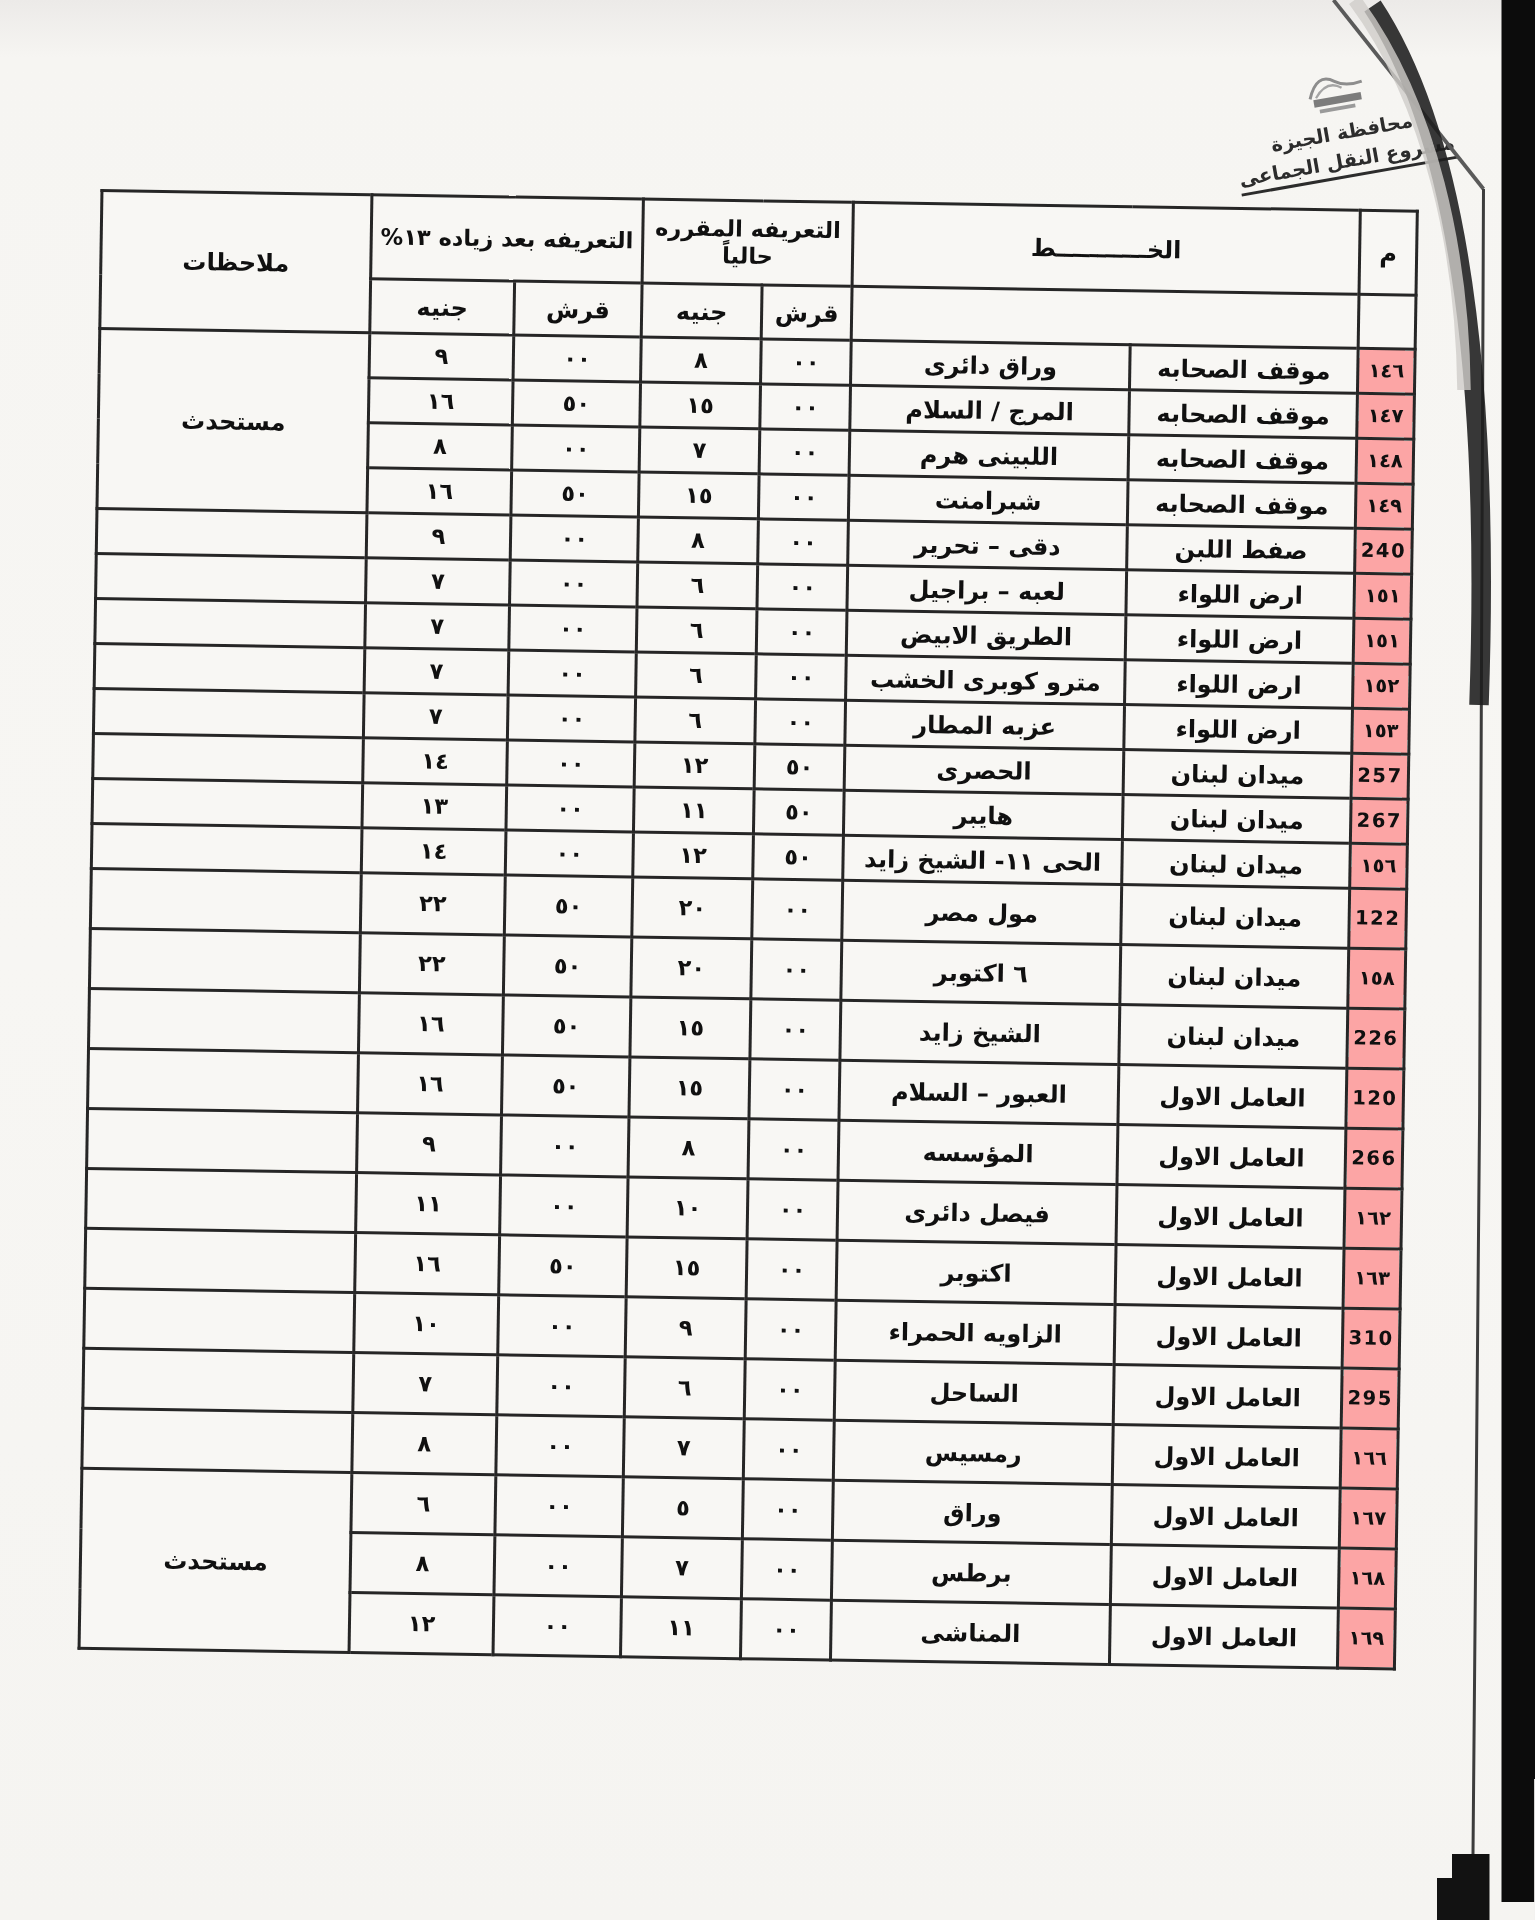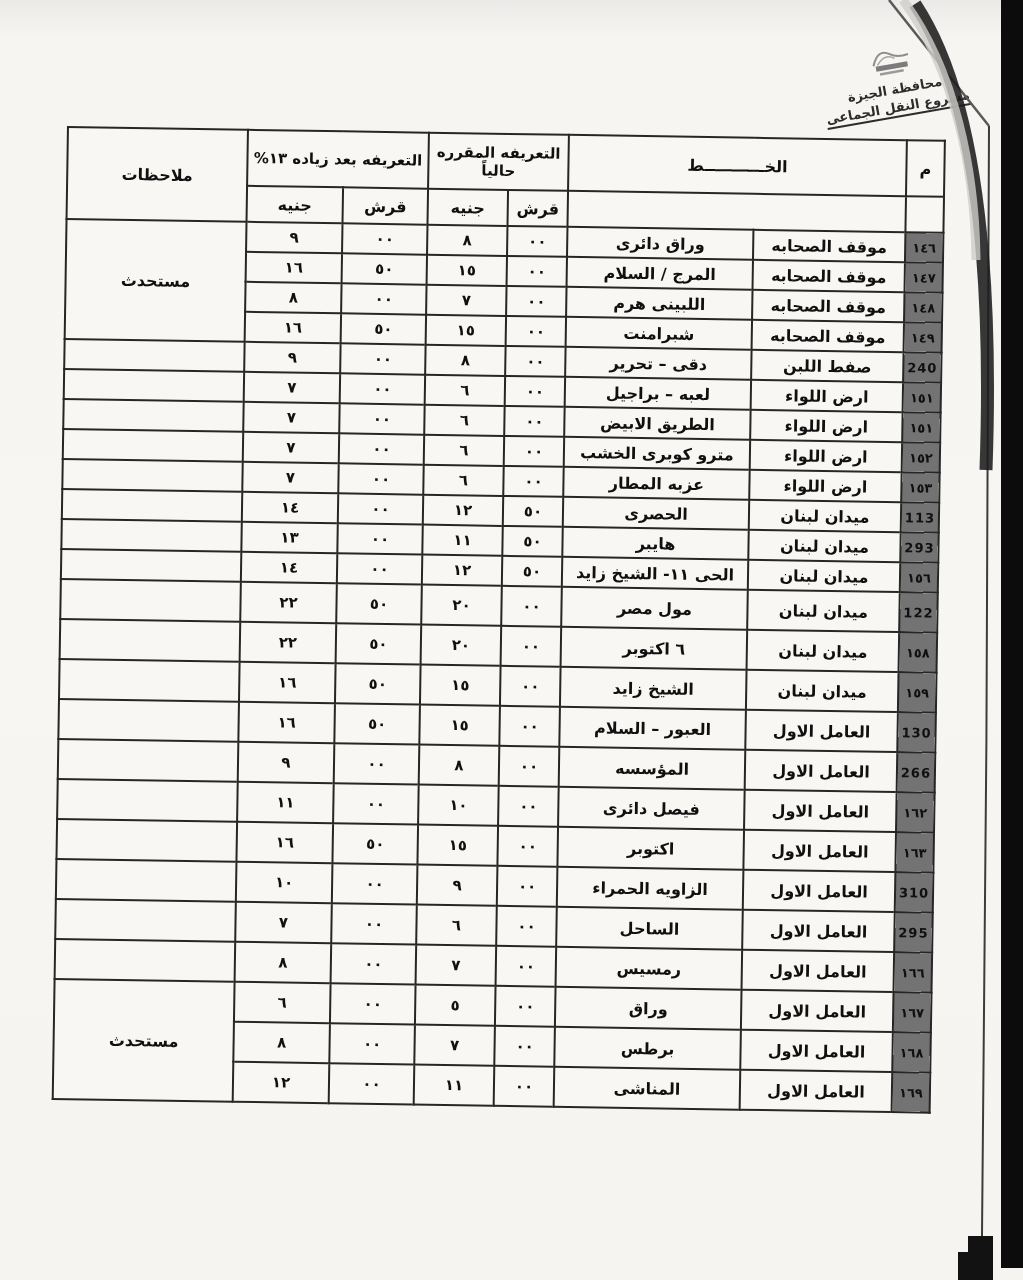--- a/index.html
+++ b/index.html
@@ -37,21 +37,21 @@
     color:#101010;font-weight:bold;padding:0 2px;
     overflow:hidden;
   }
   thead tr.h1{height:56px;}
   thead tr.h2{height:36px;}
   thead th{font-size:16px;}
   thead th.group-hdr{font-size:15px;}
   thead th.nowrap{white-space:nowrap;}
   tbody tr:nth-child(-n+12){height:30px;}
   tbody tr:nth-child(n+13){height:40px;}
-  td.row-number{font-size:13px;background:#737373;letter-spacing:1px;}
+  td.row-number{font-size:13px;background:#fca5a5;letter-spacing:1px;}
   td.line-terminal{font-size:16px;}
   td.line-destination{font-size:16px;}
   td.current-piasters-value,td.current-pounds-value,
   td.increased-piasters-value,td.increased-pounds-value{
     font-size:15px;letter-spacing:2px;
   }
   td.note-cell{font-size:16px;}
   
   .artifacts{position:absolute;inset:0;pointer-events:none;}
 </style>
@@ -182,31 +182,31 @@
           <td class="row-number">١٥٣</td>
           <td class="line-terminal">ارض اللواء</td>
           <td class="line-destination">عزبه المطار</td>
           <td class="current-piasters-value">٠٠</td>
           <td class="current-pounds-value">٦</td>
           <td class="increased-piasters-value">٠٠</td>
           <td class="increased-pounds-value">٧</td>
           <td class="note-cell"></td>
         </tr>
         <tr>
-          <td class="row-number">113</td>
+          <td class="row-number">257</td>
           <td class="line-terminal">ميدان لبنان</td>
           <td class="line-destination">الحصرى</td>
           <td class="current-piasters-value">٥٠</td>
           <td class="current-pounds-value">١٢</td>
           <td class="increased-piasters-value">٠٠</td>
           <td class="increased-pounds-value">١٤</td>
           <td class="note-cell"></td>
         </tr>
         <tr>
-          <td class="row-number">293</td>
+          <td class="row-number">267</td>
           <td class="line-terminal">ميدان لبنان</td>
           <td class="line-destination">هايبر</td>
           <td class="current-piasters-value">٥٠</td>
           <td class="current-pounds-value">١١</td>
           <td class="increased-piasters-value">٠٠</td>
           <td class="increased-pounds-value">١٣</td>
           <td class="note-cell"></td>
         </tr>
         <tr>
           <td class="row-number">١٥٦</td>
@@ -232,31 +232,31 @@
           <td class="row-number">١٥٨</td>
           <td class="line-terminal">ميدان لبنان</td>
           <td class="line-destination">٦ اكتوبر</td>
           <td class="current-piasters-value">٠٠</td>
           <td class="current-pounds-value">٢٠</td>
           <td class="increased-piasters-value">٥٠</td>
           <td class="increased-pounds-value">٢٢</td>
           <td class="note-cell"></td>
         </tr>
         <tr>
-          <td class="row-number">١٥٩</td>
+          <td class="row-number">226</td>
           <td class="line-terminal">ميدان لبنان</td>
           <td class="line-destination">الشيخ زايد</td>
           <td class="current-piasters-value">٠٠</td>
           <td class="current-pounds-value">١٥</td>
           <td class="increased-piasters-value">٥٠</td>
           <td class="increased-pounds-value">١٦</td>
           <td class="note-cell"></td>
         </tr>
         <tr>
-          <td class="row-number">130</td>
+          <td class="row-number">120</td>
           <td class="line-terminal">العامل الاول</td>
           <td class="line-destination">العبور – السلام</td>
           <td class="current-piasters-value">٠٠</td>
           <td class="current-pounds-value">١٥</td>
           <td class="increased-piasters-value">٥٠</td>
           <td class="increased-pounds-value">١٦</td>
           <td class="note-cell"></td>
         </tr>
         <tr>
           <td class="row-number">266</td>

